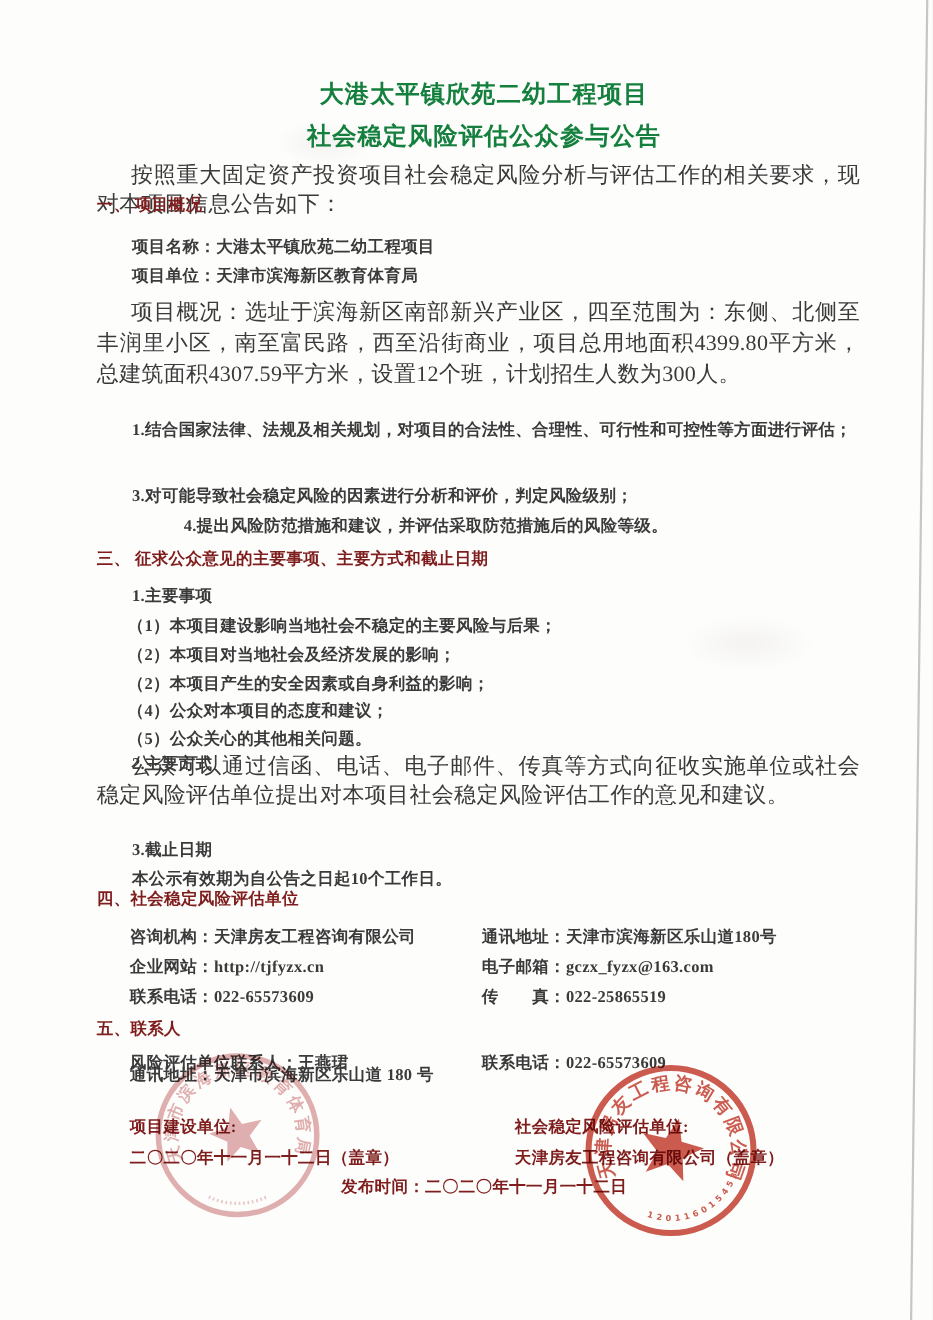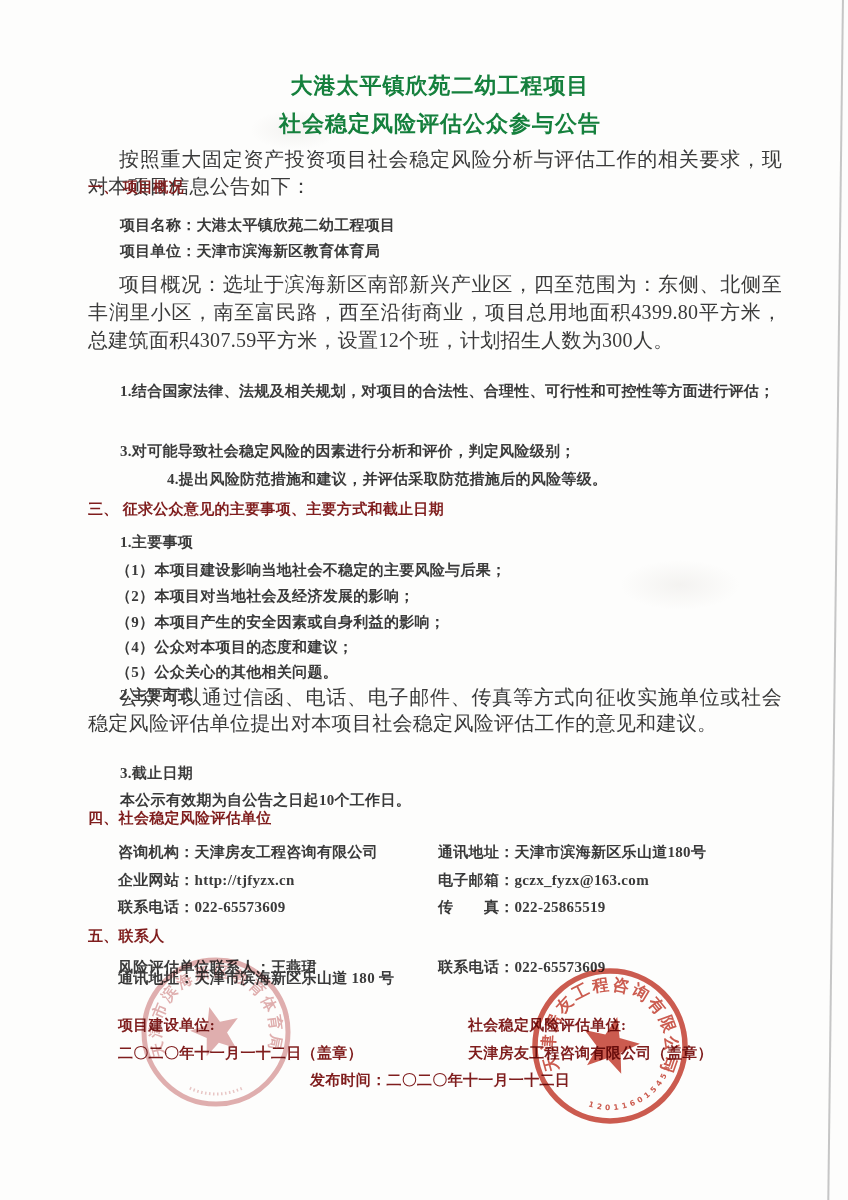--- a/index.html
+++ b/index.html
@@ -77,21 +77,21 @@
   <div class="para" style="top:270px;line-height:28px;">项目概况：选址于滨海新区南部新兴产业区，四至范围为：东侧、北侧至丰润里小区，南至富民路，西至沿街商业，项目总用地面积4399.80平方米，总建筑面积4307.59平方米，设置12个班，计划招生人数为300人。</div>
 
   <div class="ln" style="left:120px;top:381px;">1.结合国家法律、法规及相关规划，对项目的合法性、合理性、可行性和可控性等方面进行评估；</div>
   <div class="ln" style="left:120px;top:441px;">3.对可能导致社会稳定风险的因素进行分析和评价，判定风险级别；</div>
   <div class="ln" style="left:120px;top:469px;margin-left:47px;">4.提出风险防范措施和建议，并评估采取防范措施后的风险等级。</div>
 
   <div class="ln b" style="left:88px;top:499px;">三、 征求公众意见的主要事项、主要方式和截止日期</div>
   <div class="ln" style="left:120px;top:532px;text-align:center;">1.主要事项</div>
   <div class="ln" style="left:116px;top:560px;">（1）本项目建设影响当地社会不稳定的主要风险与后果；</div>
   <div class="ln" style="left:116px;top:586px;">（2）本项目对当地社会及经济发展的影响；</div>
-  <div class="ln" style="left:116px;top:612px;">（9）本项目产生的安全因素或自身利益的影响；</div>
+  <div class="ln" style="left:116px;top:612px;">（2）本项目产生的安全因素或自身利益的影响；</div>
   <div class="ln" style="left:116px;top:637px;">（4）公众对本项目的态度和建议；</div>
   <div class="ln" style="left:116px;top:662px;">（5）公众关心的其他相关问题。</div>
   <div class="ln" style="left:120px;top:685px;">2.主要方式</div>
   <div class="para" style="top:684px;line-height:26px;">公众可以通过信函、电话、电子邮件、传真等方式向征收实施单位或社会稳定风险评估单位提出对本项目社会稳定风险评估工作的意见和建议。</div>
   <div class="ln" style="left:120px;top:763px;">3.截止日期</div>
   <div class="ln" style="left:120px;top:790px;">本公示有效期为自公告之日起10个工作日。</div>
 
   <div class="ln b" style="left:88px;top:808px;">四、社会稳定风险评估单位</div>
   <div class="ln" style="left:118px;top:842px;">咨询机构：天津房友工程咨询有限公司</div>
   <div class="ln" style="left:438px;top:842px;">通讯地址：天津市滨海新区乐山道180号</div>

